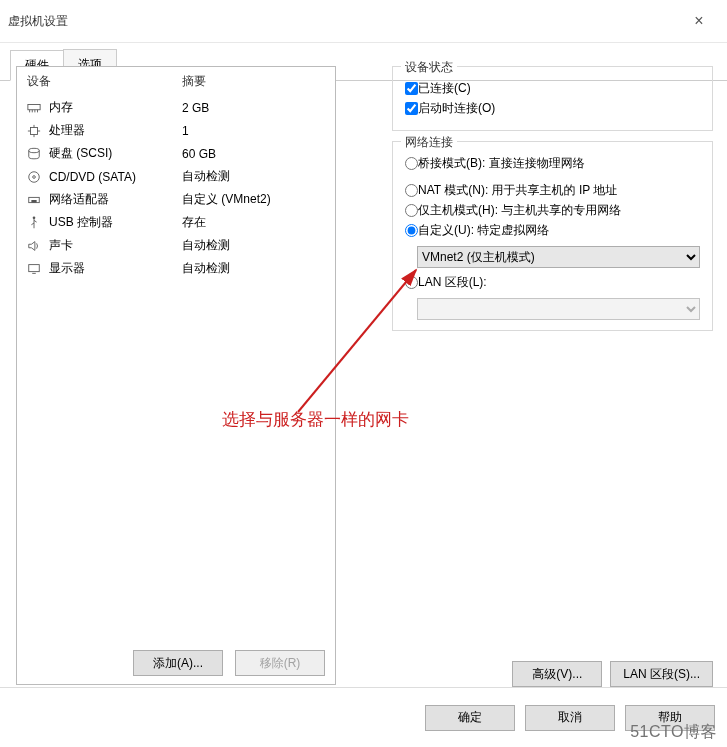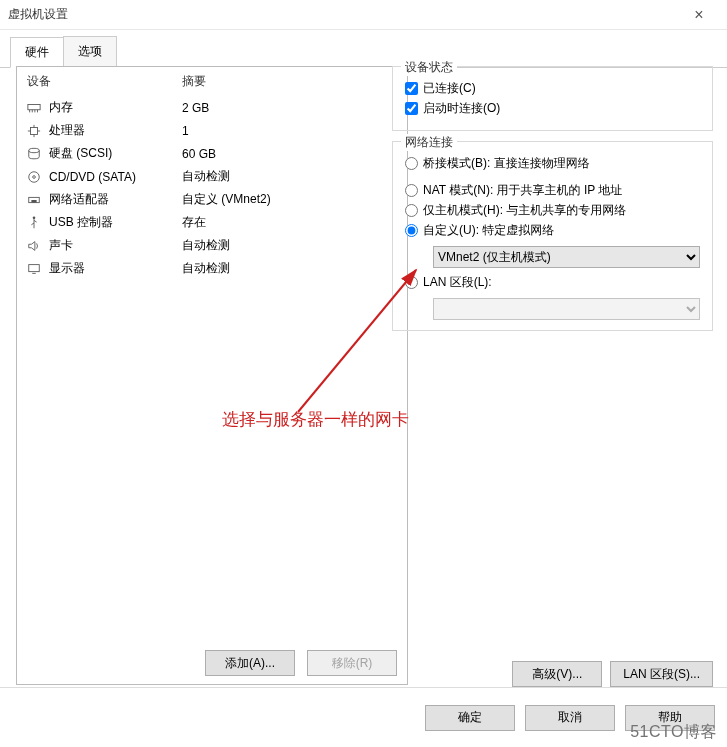--- a/index.html
+++ b/index.html
@@ -1,48 +1,48 @@
 <!DOCTYPE html>
 <html><head>
 <meta charset="utf-8">
 <style>
 * { box-sizing: border-box; font-family: "Microsoft YaHei", "SimSun", Arial, sans-serif; font-size: 12px; }
 body { margin: 0; background: #fff; width: 727px; height: 747px; position: relative; overflow: hidden; }
 
-.titlebar { height: 30px; display: flex; align-items: center; padding: 0 8px; border-bottom: 1px solid #e8e8e8; }
+.titlebar { height: 43px; display: flex; align-items: center; padding: 0 8px; border-bottom: 1px solid #e8e8e8; }
 .titlebar .title { flex: 1; color: #333; }
 .titlebar .close { width: 40px; text-align: center; color: #555; font-size: 16px; }
 
 .tabs { display: flex; padding: 6px 23px 0 10px; border-bottom: 1px solid #ccc; }
 .tab { padding: 6px 14px; border: 1px solid #ccc; border-bottom: none; background: #fff; margin-right: -1px; position: relative; }
 .tab.active { background: #fff; border-bottom: 1px solid #fff; top: 1px; }
 .tab:not(.active) { background: #f6f6f6; }
 
 .content { position: absolute; top: 58px; left: 0; right: 0; bottom: 50px; padding: 8px 10px; }
 
-.left-pane { position: absolute; left: 16px; top: 8px; width: 392px; bottom: 12px; border: 1px solid #bbb; background: #fff; }
+.left-pane { position: absolute; left: 16px; top: 8px; width: 320px; bottom: 12px; border: 1px solid #bbb; background: #fff; }
 .hw-header { display: flex; padding: 6px 10px; font-weight: normal; color: #333; }
 .hw-header .col1 { width: 155px; }
 .hw-list { }
 .hw-row { display: flex; padding: 3px 10px; align-items: center; }
 .hw-row.selected { background: #fff; }
 .hw-row .ico { width: 18px; margin-right: 4px; color: #666; display: inline-flex; }
 .hw-row .dev { width: 133px; }
 .hw-row .sum { flex: 1; }
 
 .left-buttons { position: absolute; left: 10px; right: 10px; bottom: 8px; display: flex; justify-content: flex-end; gap: 12px; }
 .btn { min-width: 90px; height: 26px; border: 1px solid #adadad; background: #e1e1e1; padding: 0 12px; display: inline-flex; align-items: center; justify-content: center; cursor: default; }
 .btn.disabled { color: #a3a3a3; background: #efefef; }
 
 .right-pane { position: absolute; left: 392px; right: 14px; top: 8px; bottom: 50px; }
 
 .group { border: 1px solid #d9d9d9; padding: 10px 12px 10px 12px; margin-bottom: 10px; position: relative; }
 .group-title { position: absolute; top: -8px; left: 8px; background: #fff; padding: 0 4px; color: #333; }
-.check-row, .radio-row { display: flex; align-items: center; margin: 3px 0; gap: 5px; }
-.radio-indent { margin-left: 28px; }
+.check-row, .radio-row { display: flex; align-items: center; margin: 3px 0; }
+.radio-indent { margin-left: 12px; }
 .sub-check { margin-left: 26px; color: #a0a0a0; }
 .sub-check input { accent-color: #888; }
 
 select.combo { width: 100%; height: 22px; border: 1px solid #adadad; background: #e7e7e7; margin-top: 4px; }
 select.combo.disabled { background: #efefef; color: #888; }
 
 .right-buttons { position: absolute; right: 0; bottom: -40px; display: flex; gap: 8px; }
 
 .footer { position: absolute; left: 0; right: 0; bottom: 0; height: 60px; border-top: 1px solid #ddd; display: flex; align-items: center; justify-content: flex-end; padding: 16px 12px; gap: 10px; }
 

